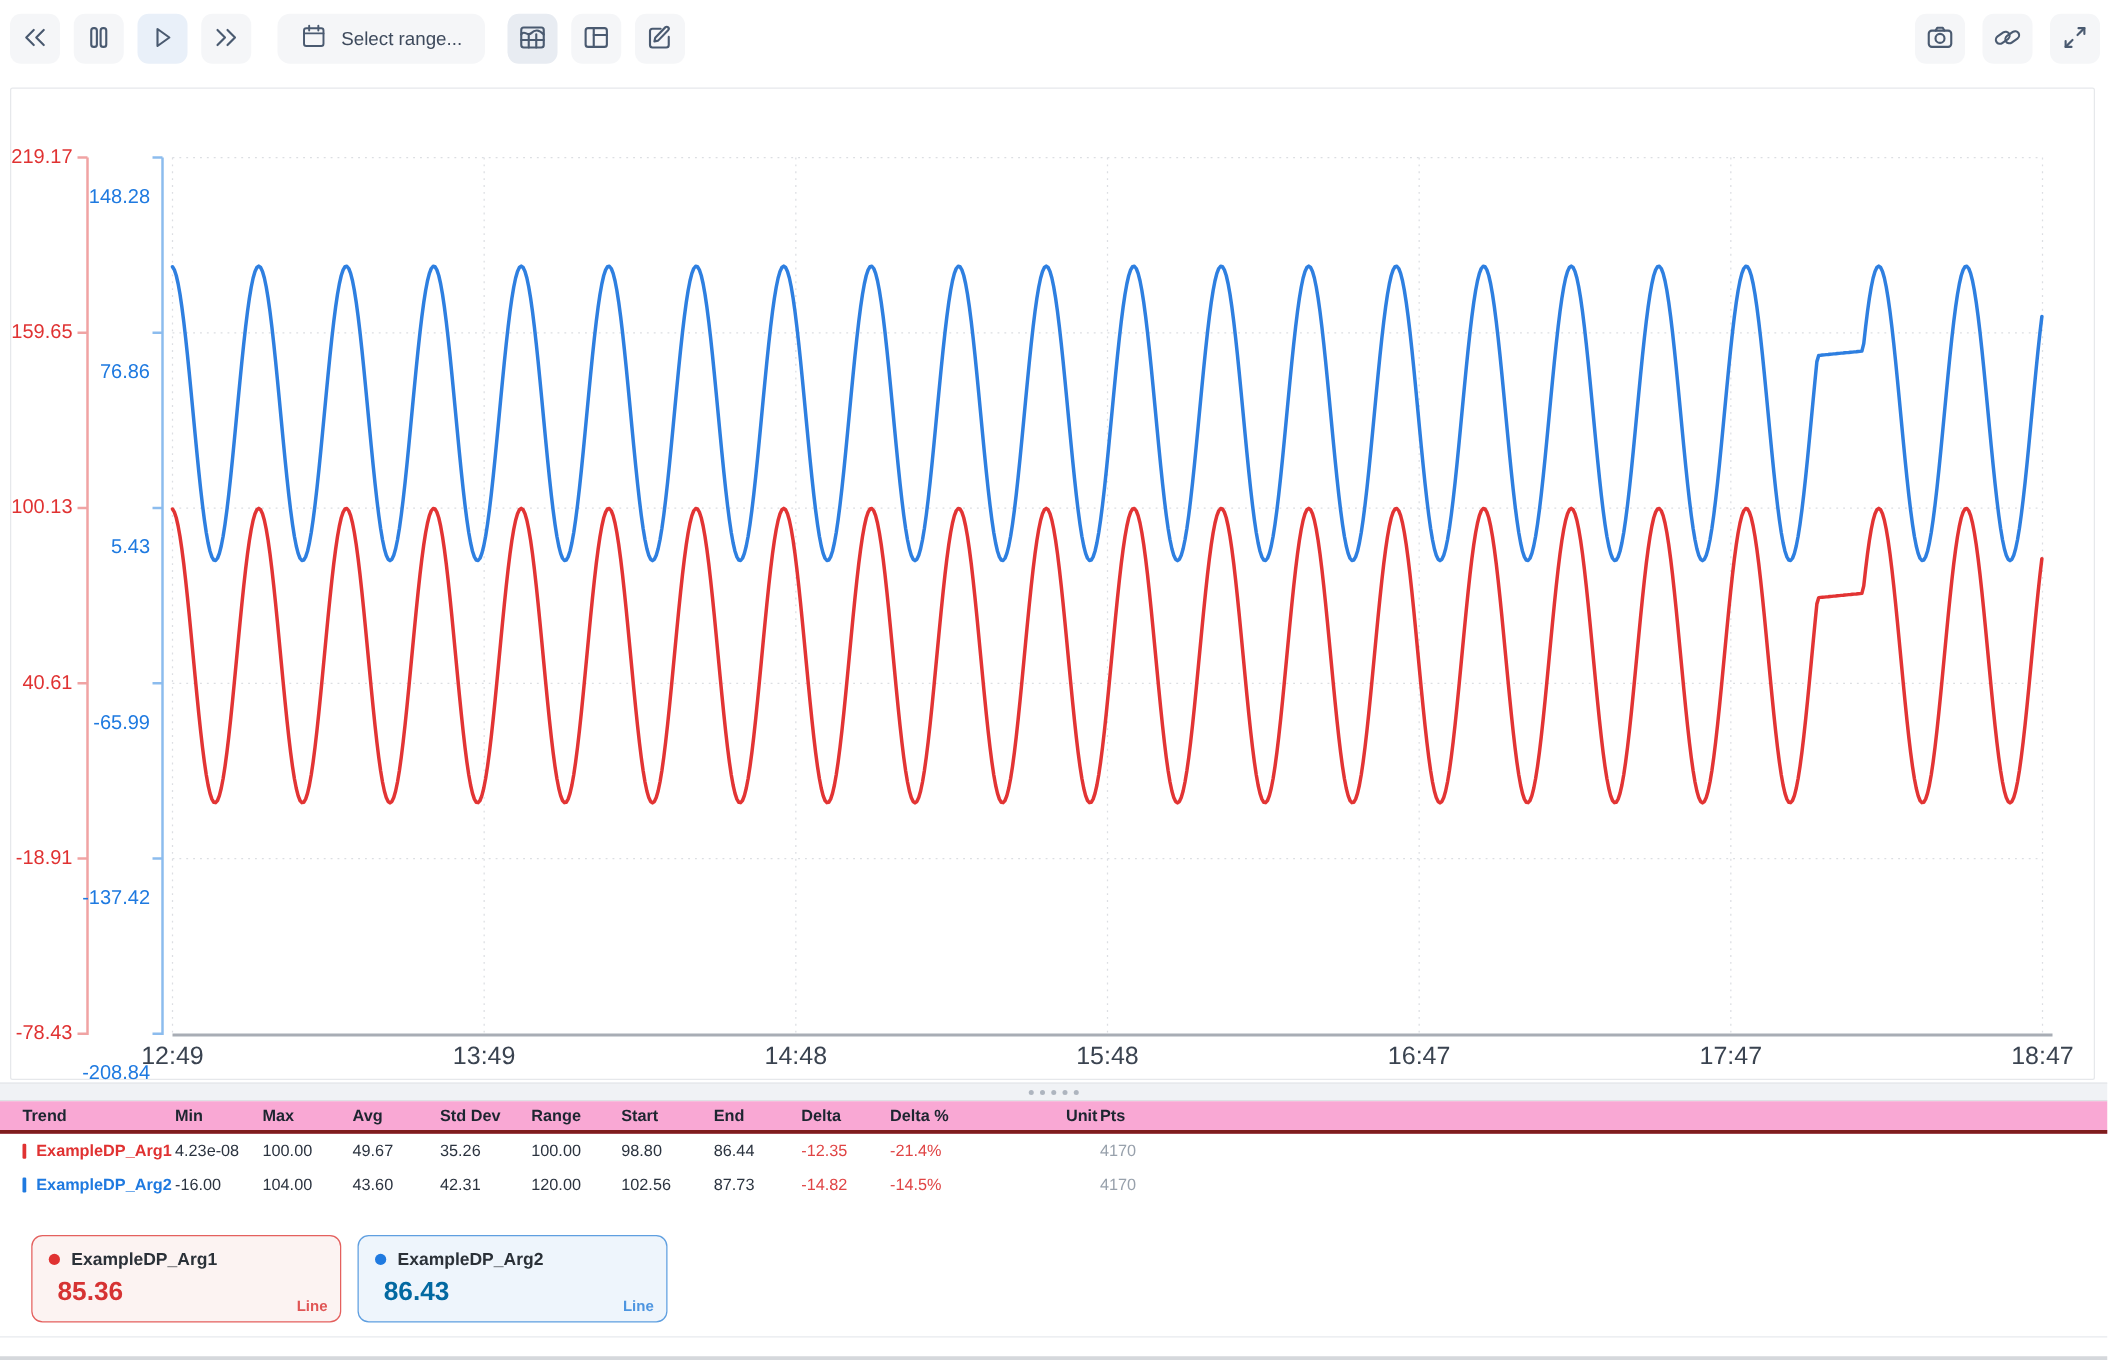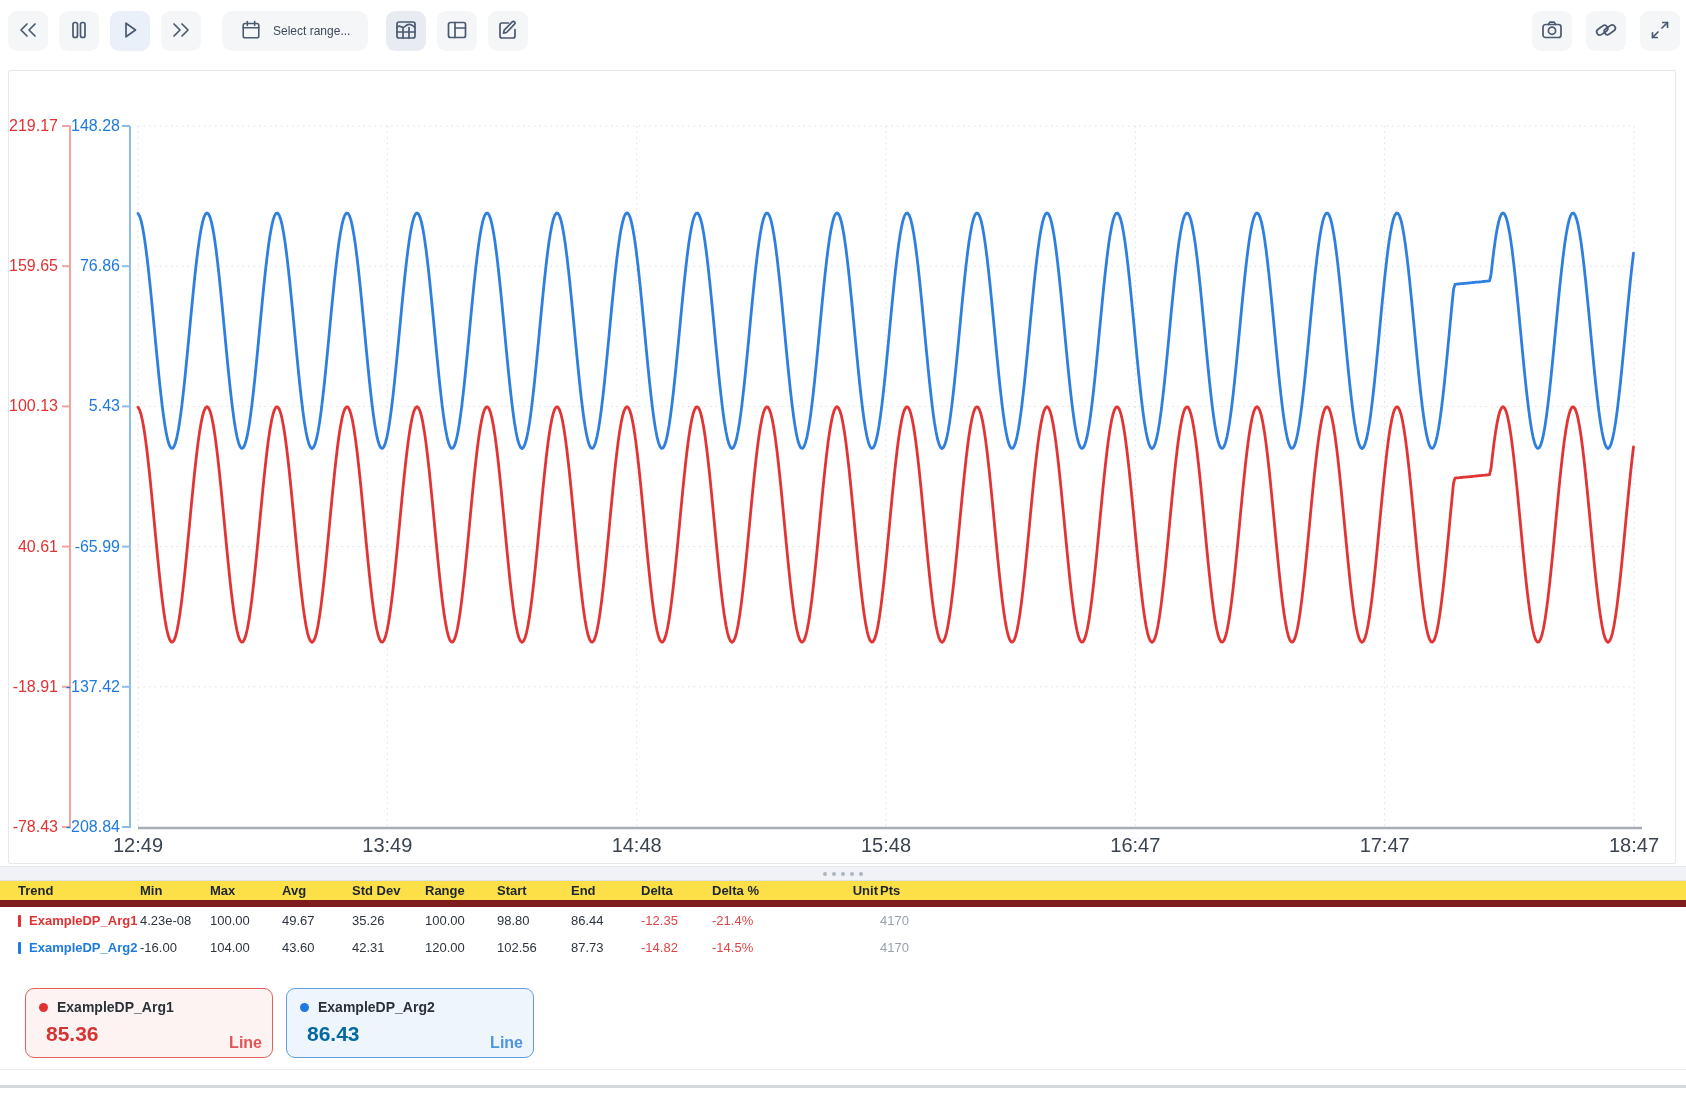--- a/index.html
+++ b/index.html
@@ -11,51 +11,51 @@
     display:flex; align-items:center; padding:0 6px 0 8px; background:#fff; }
   .tbtn { width:40px; height:40px; border-radius:9px; background:#f5f6f8; border:none;
     display:flex; align-items:center; justify-content:center; cursor:pointer; flex:0 0 auto; }
   .tbtn + .tbtn { margin-left:11px; }
   .tbtn.active-play { background:#e9f0f9; }
   .tbtn.active-view { background:#e8ecf2; }
   .tbtn svg { stroke:#4a5a70; fill:none; stroke-width:1.7; stroke-linecap:round; stroke-linejoin:round; }
   .range-pill { height:40px; margin-left:21px; padding:0 18px; border-radius:10px; background:#f5f6f8;
     border:none; display:flex; align-items:center; gap:11px; cursor:pointer; flex:0 0 auto; }
   .range-pill svg { stroke:#4a5a70; fill:none; stroke-width:1.7; stroke-linecap:round; }
-  .range-pill span { font-size:12px; color:#3e4a5c; }
+  .range-pill span { font-size:15px; color:#3e4a5c; }
   .view-group { display:flex; margin-left:18px; }
   .right-group { display:flex; margin-left:auto; gap:14px; }
   .right-group .tbtn + .tbtn { margin-left:0; }
 
   
   #chart-panel { position:absolute; left:8px; top:70px; width:1668px; height:794px;
     background:#fff; border:1px solid #e6e8eb; border-radius:2px; }
   #chart-svg { position:absolute; left:0; top:0; }
   .grid { stroke:#dcdee2; stroke-width:1; stroke-dasharray:1.5 4; fill:none; }
   .axis-red { stroke:#f0a3a3; stroke-width:2; }
   .axis-blue { stroke:#8cbcee; stroke-width:2; }
   .axis-x { stroke:#a8adb5; stroke-width:2.5; }
   .series-path { fill:none; stroke-width:2.8; stroke-linejoin:round; stroke-linecap:round; }
   #chart-labels { position:absolute; left:0; top:0; width:1686px; height:870px; pointer-events:none; }
   .ylab { position:absolute; font-size:16px; text-align:right; }
   .ylab.red { color:#e03232; }
-  .ylab.blue { color:#1f7ae0; }
+  .ylab.blue { color:#1f7ae0;margin-top:32px; }
   .xlab { position:absolute; font-size:20px; color:#3a4350; text-align:center; width:80px; }
 
   
   #splitter { position:absolute; left:0; top:866px; width:1686px; height:15px; background:#f0f2f5;
     border-top:1px solid #e3e6e9; border-bottom:1px solid #dde0e4; cursor:row-resize;
     display:flex; align-items:center; justify-content:center; gap:5px; }
   #splitter i { width:4px; height:4px; border-radius:50%; background:#aeb5bf; }
 
   
   #stats { position:absolute; left:0; top:881px; width:1686px; }
   .trow { display:grid; grid-template-columns:140px 70px 72px 70px 73px 72px 74px 70px 71px 73px 95px 58px 1fr;
     align-items:center; height:27px; font-size:13px; }
-  .trow.head { height:26px; background:#fde047; border-bottom:7px solid #7f1d1d; font-weight:bold; color:#1d2530; }
+  .trow.head { height:26px; background:#f9a8d4; border-bottom:3px solid #7f1d1d; font-weight:bold; color:#1d2530; }
   .trow:nth-child(3) { background:#f6f8fa; border-bottom:1px solid #e7eaee; }
   .tcell { text-align:left; padding-right:2px; white-space:nowrap; }
   .tcell.first { text-align:left; padding-left:18px; display:flex; align-items:center; }
   .tcell.unit { text-align:right; padding-left:29px; }
   .tcell.neg { color:#e04545; }
   .tcell.pts { color:#98a1ac; }
   .marker { display:inline-block; width:3px; height:12px; border-radius:1px; margin-right:8px; }
   .rowlab { font-weight:bold; }
 
   
@@ -65,21 +65,21 @@
   .card-red { left:25px; background:#fcf3f2; border:1.5px solid #e4605e; }
   .card-blue { left:286px; background:#eef5fc; border:1.5px solid #5f9fe0; }
   .card-head { position:absolute; left:13px; top:10px; display:flex; align-items:center; gap:9px;
     font-size:14px; font-weight:bold; color:#2b3138; }
   .dot { width:9px; height:9px; border-radius:50%; }
   .card-red .dot { background:#e03232; }
   .card-blue .dot { background:#1f7ae0; }
   .card-value { position:absolute; left:20px; top:33px; font-size:21px; font-weight:bold; }
   .card-red .card-value { color:#d63333; }
   .card-blue .card-value { color:#0369a1; }
-  .card-style { position:absolute; right:10px; bottom:5px; font-size:16px; font-weight:bold; }
+  .card-style { position:absolute; right:10px; bottom:5px; font-size:12px; font-weight:bold; }
   .card-red .card-style { color:#e05555; }
   .card-blue .card-style { color:#4d95e0; }
 
   #bottom-divider { position:absolute; left:0; top:1085px; width:1686px; height:3px; background:#d5d8dc; }
 </style>
 </head>
 <body>
 
 <div class="toolbar">
   <button class="tbtn">

